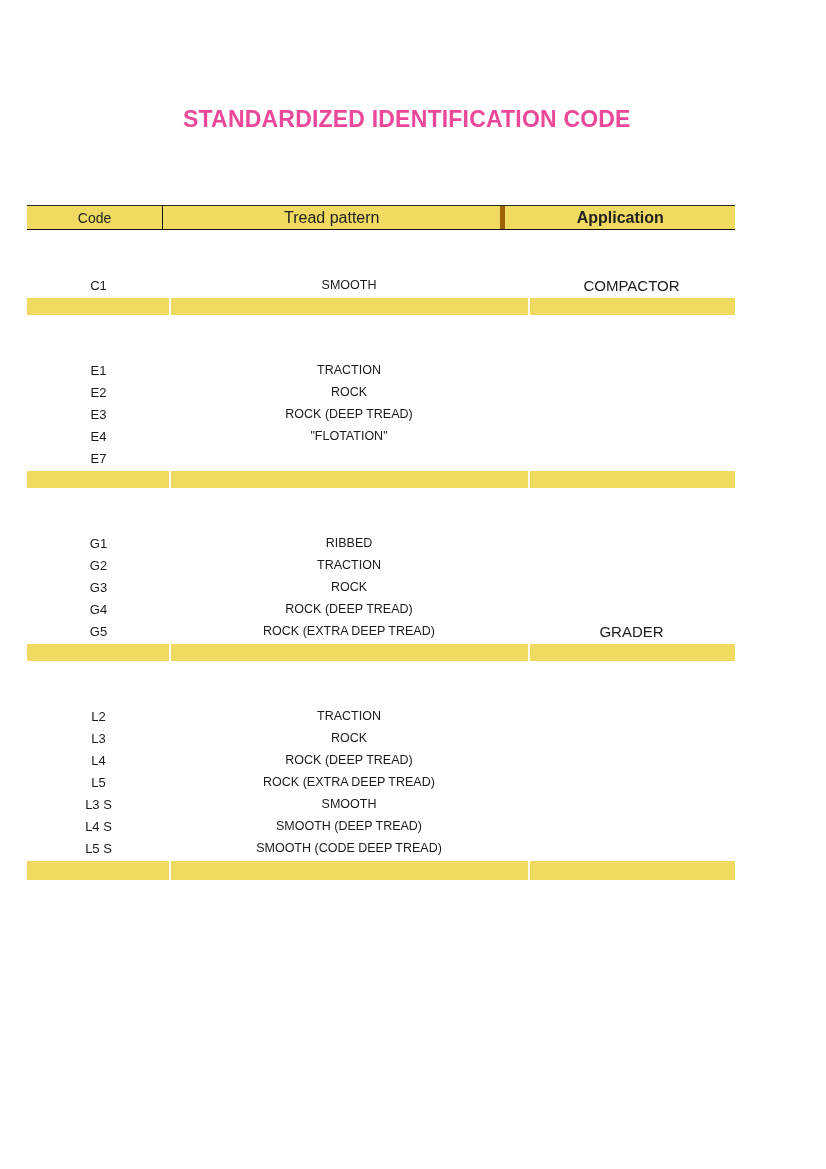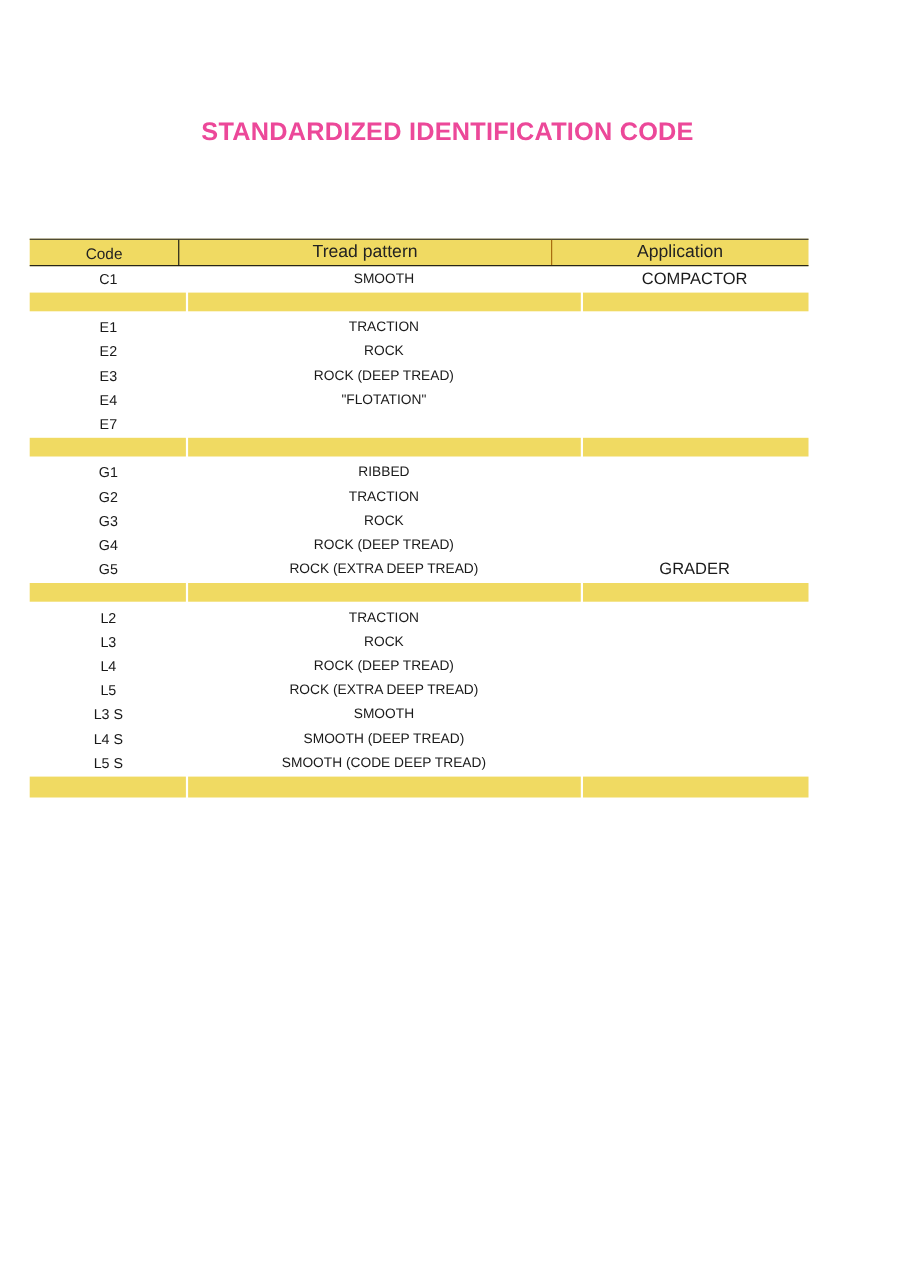--- a/index.html
+++ b/index.html
@@ -32,36 +32,35 @@
   }
 
   
   .hdr-row {
     display: flex;
     height: 23px;
     background: #F0DA62;
     border-top: 1px solid #2a2a2a;
     border-bottom: 1px solid #111111;
     box-sizing: content-box;
-    margin-top: 12px;
   }
   .hdr-cell {
     display: flex;
     align-items: center;
     justify-content: center;
     box-sizing: border-box;
     font-size: 16px;
     color: #222;
   }
   .hdr-code { width: 143px; font-size: 14px; }
   .hdr-tread { width: 358px; border-left: 1px solid #111; }
-  .hdr-app { width: 248px; border-left: 1px solid #a16207; }
+  .hdr-app { width: 248px; border-left: 5px solid #a16207; font-weight: bold; }
 
   
-  .section { display: flex; }
+  .section { display: flex; margin-top: 44px; }
   .col-codes { width: 143px; }
   .col-treads { width: 358px; }
   .col-app {
     width: 207px;
     display: flex;
     flex-direction: column;
     align-items: center;
     justify-content: flex-end;
     font-size: 15px;
     line-height: 20px;

